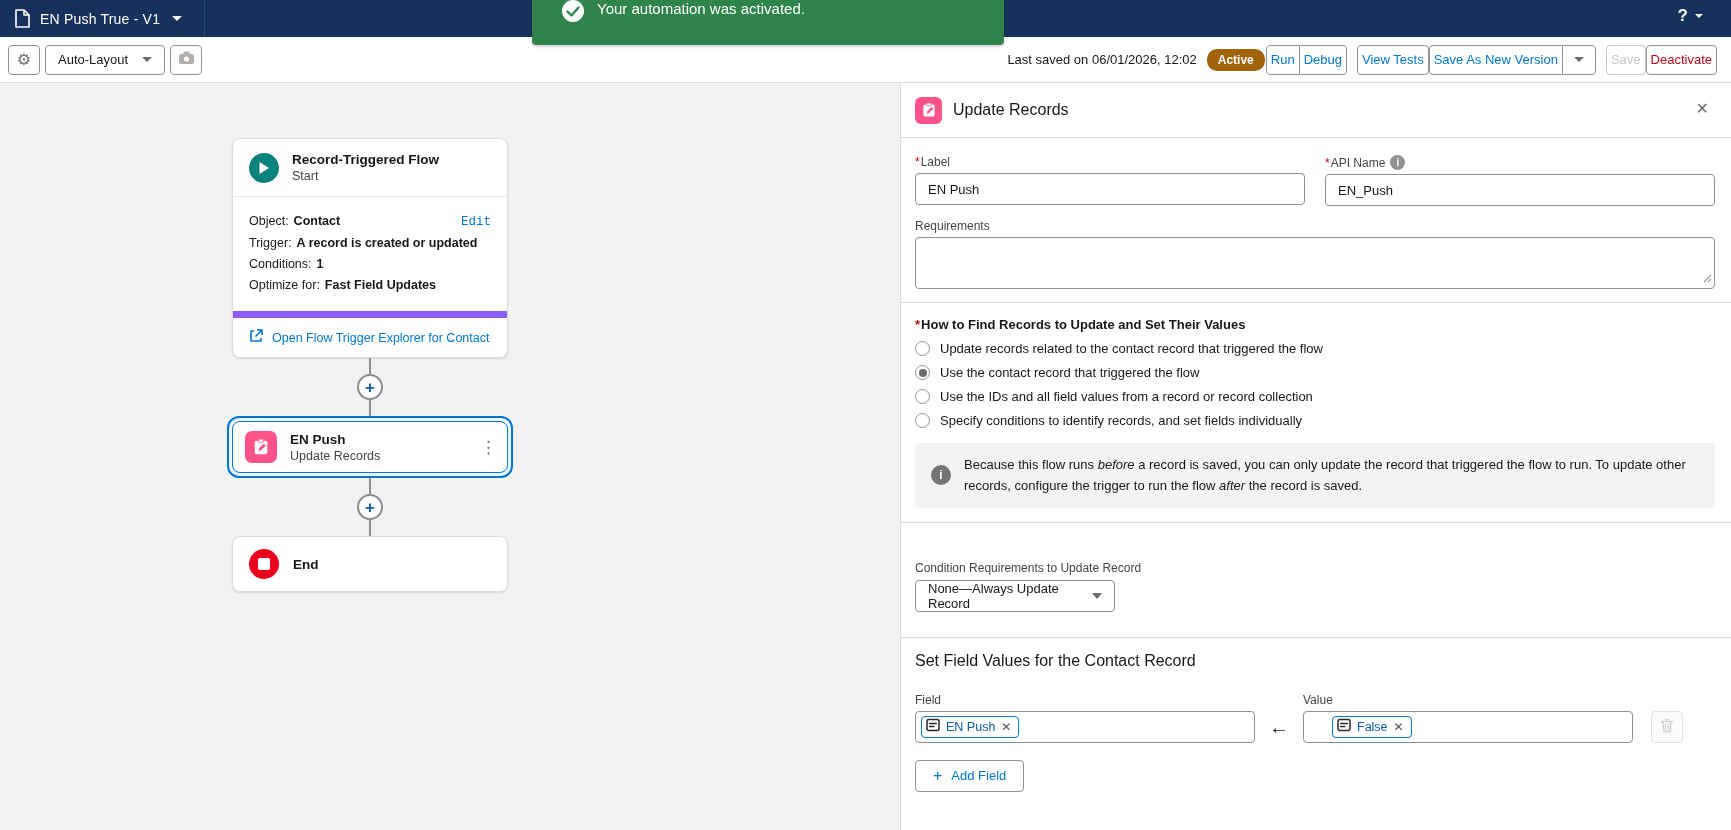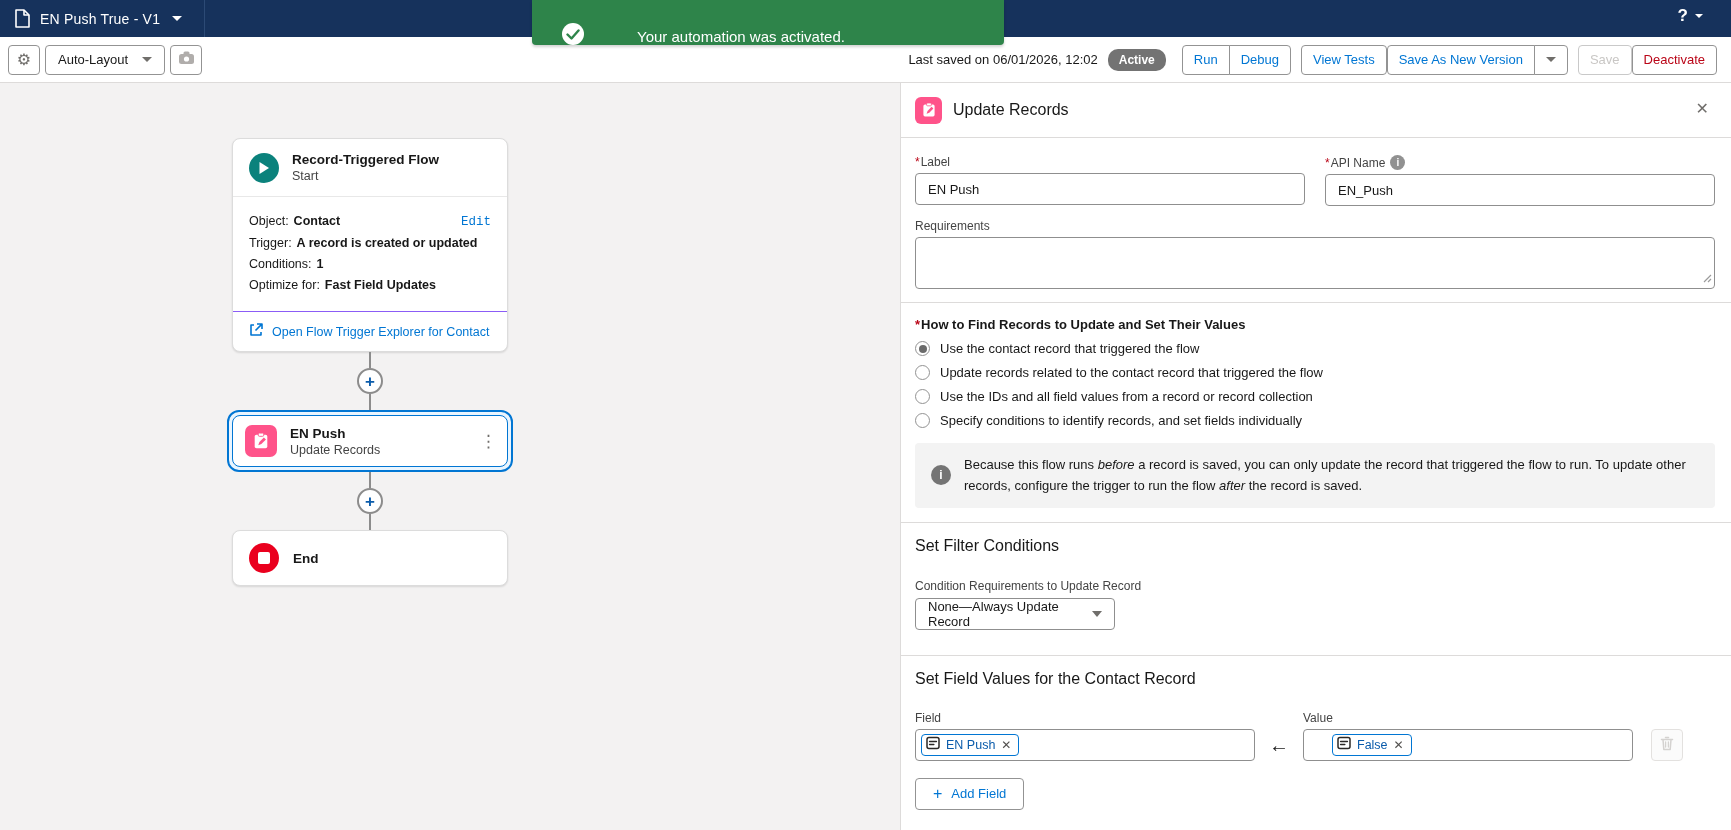--- a/index.html
+++ b/index.html
@@ -14,43 +14,43 @@
   .top-bar .title-caret { margin-left:12px; width:0; height:0; border-left:5px solid transparent;
     border-right:5px solid transparent; border-top:5px solid #fff; cursor:pointer; }
   .top-bar .bar-divider { width:1px; height:37px; background:#2c4a75; margin-left:22px; }
   .top-bar .help { position:absolute; right:28px; top:6px; display:flex; align-items:center; gap:7px; cursor:pointer; }
   .top-bar .help .q { font-size:17px; font-weight:700; }
   .top-bar .help .caret { width:0; height:0; border-left:4px solid transparent;
     border-right:4px solid transparent; border-top:4px solid #fff; }
 
   
   .toast { position:absolute; left:532px; top:0; width:472px; height:45px; background:#2e844a;
-    border-radius:0 0 4px 4px; display:flex; align-items:flex-end; color:#fff; z-index:20;
-    box-shadow:0 2px 3px rgba(0,0,0,.18);gap:40px; }
+    border-radius:0 0 4px 4px; display:flex; align-items:flex-start; color:#fff; z-index:20;
+    box-shadow:0 2px 3px rgba(0,0,0,.18); }
   .toast .check { margin-left:30px; width:22px; height:22px; border-radius:50%; background:#fff;
     display:flex; align-items:center; justify-content:center; }
   .toast .check svg { display:block; }
   .toast .msg { margin-left:13px; font-size:15px; }
 
   
   .toolbar { position:absolute; left:0; top:37px; width:1731px; height:46px; background:#fff;
     border-bottom:1px solid #dddbda; display:flex; align-items:center; }
   .tb-left { display:flex; align-items:center; gap:5px; margin-left:8px; }
   .icon-btn { height:30px; min-width:32px; border:1px solid #939393; border-radius:4px; background:#fff;
     display:flex; align-items:center; justify-content:center; cursor:pointer; color:#706e6b; }
   .layout-btn { height:30px; border:1px solid #939393; border-radius:4px; background:#fff; padding:0 12px;
     display:flex; align-items:center; gap:14px; cursor:pointer; font-size:13px; color:#181818; }
   .layout-btn .caret { width:0; height:0; border-left:5px solid transparent; border-right:5px solid transparent;
     border-top:5px solid #706e6b; }
   .gear-glyph { font-size:16px; line-height:1; }
   .tb-right { margin-left:auto; display:flex; align-items:center; margin-right:14px; }
   .last-saved { font-size:13px; color:#181818; margin-right:10px; }
-  .status-badge { background:#737373; color:#fff; font-size:12px; font-weight:700; border-radius:10px;
-    padding:4px 11px; margin-right:16px; }
-  .btn { height:30px; background:#fff; border:1px solid #939393; border-radius:4px; padding:0 11px;
+  .status-badge { background:#a16207; color:#fff; font-size:12px; font-weight:700; border-radius:10px;
+    padding:4px 11px; margin-right:1px; }
+  .btn { height:30px; background:#fff; border:1px solid #939393; border-radius:4px; padding:0 4px;
     font-size:13px; color:#0176d3; cursor:pointer; font-family:inherit; }
   .btn-group { display:flex; margin-right:10px; }
   .btn-group .btn { border-radius:0; }
   .btn-group .btn:first-child { border-radius:4px 0 0 4px; }
   .btn-group .btn:last-child { border-radius:0 4px 4px 0; margin-left:-1px; }
   .btn.single { margin-right:0; }
   .btn.caret-btn { width:34px; padding:0; display:flex; align-items:center; justify-content:center; }
   .btn.caret-btn .caret { width:0; height:0; border-left:5px solid transparent; border-right:5px solid transparent;
     border-top:5px solid #706e6b; }
   .btn.disabled { color:#c9c7c5; border-color:#c9c9c9; cursor:default; }
@@ -59,21 +59,21 @@
   
   .canvas { position:absolute; left:0; top:83px; width:900px; height:747px; background:#f3f2f2; }
   .flow-col { position:absolute; left:232px; top:55px; width:276px; display:flex; flex-direction:column; align-items:center; }
   .node-card { width:276px; background:#fff; border:1px solid #dcdcdc; border-radius:8px;
     box-shadow:0 1px 2px rgba(0,0,0,.12); }
   .start-header { display:flex; align-items:center; gap:13px; padding:13px 16px; border-bottom:1px solid #e8e8e8; }
   .start-icon { width:30px; height:30px; border-radius:50%; background:#0b827c; display:flex;
     align-items:center; justify-content:center; flex:none; cursor:pointer; }
   .node-title { font-size:13.5px; font-weight:700; color:#181818; }
   .node-sub { font-size:12.5px; color:#444; margin-top:2px; }
-  .start-body { padding:10px 16px 12px; border-bottom:1px solid #8b5cf6; }
+  .start-body { padding:10px 16px 12px; border-bottom:7px solid #8b5cf6; }
   .sb-row { display:flex; align-items:baseline; margin:7px 0; font-size:12.5px; }
   .sb-row .lab { color:#181818; margin-right:5px; white-space:nowrap; }
   .sb-row .val { font-weight:700; color:#181818; }
   .sb-row .edit-link { margin-left:auto; color:#0176d3; cursor:pointer; font-weight:400;font-family:Liberation Mono, monospace; }
   .start-footer { padding:11px 16px; display:flex; align-items:center; gap:9px; }
   .flow-link { color:#0176d3; font-size:12.5px; cursor:pointer; }
   .connector { display:flex; flex-direction:column; align-items:center; }
   .conn-line { width:2px; height:16px; background:#8c8c8c; }
   .plus-circle { width:26px; height:26px; border-radius:50%; border:2px solid #8c8c8c; background:#fff;
     color:#0b5cab; font-size:17px; font-weight:700; display:flex; align-items:center; justify-content:center;
@@ -341,45 +341,44 @@
     </div>
   </div>
 
   <div class="divider"></div>
 
   <div class="p-pad sec">
     <div class="bold-label">
       <span class="req">*</span><span>How to Find Records to Update and Set Their Values</span>
     </div>
     <label class="radio-row">
+      <span class="radio"></span>
+      <span class="r-label">Update records related to the contact record that triggered the flow</span>
+    </label>
+    <label class="radio-row">
       <span class="radio checked"></span>
       <span class="r-label">Use the contact record that triggered the flow</span>
-    </label>
-    <label class="radio-row">
-      <span class="radio"></span>
-      <span class="r-label">Update records related to the contact record that triggered the flow</span>
     </label>
     <label class="radio-row">
       <span class="radio"></span>
       <span class="r-label">Use the IDs and all field values from a record or record collection</span>
     </label>
     <label class="radio-row">
       <span class="radio"></span>
       <span class="r-label">Specify conditions to identify records, and set fields individually</span>
     </label>
     <div class="info-box">
       <span class="big-i">i</span>
       <span class="info-text" id="info-note-text"><span>Because this flow runs </span><i>before</i><span> a record is saved, you can only update the record that triggered the flow to run. To update other records, configure the trigger to run the flow </span><i>after</i><span> the record is saved.</span></span>
     </div>
   </div>
 
   <div class="divider"></div>
 
   <div class="p-pad sec">
-    <div class="sec-heading">Set Filter Conditions</div>
     <div class="cond-label">Condition Requirements to Update Record</div>
     <div class="dropdown">
       <span class="dd-val">None—Always Update Record</span>
       <span class="caret"></span>
     </div>
   </div>
 
   <div class="divider"></div>
 
   <div class="p-pad sec">

